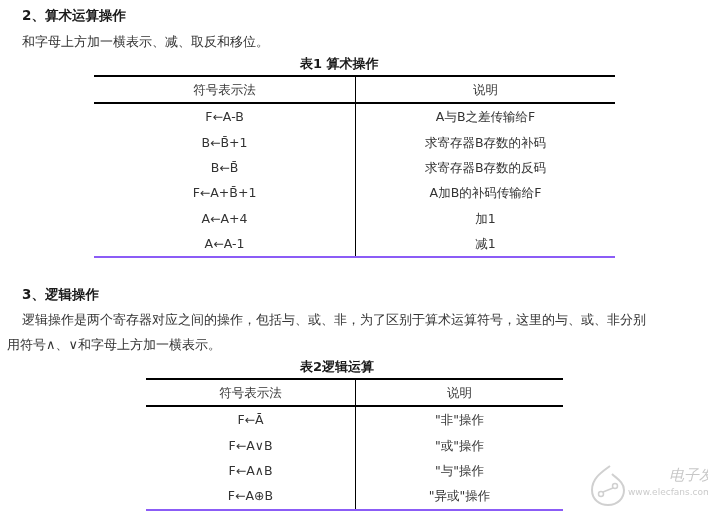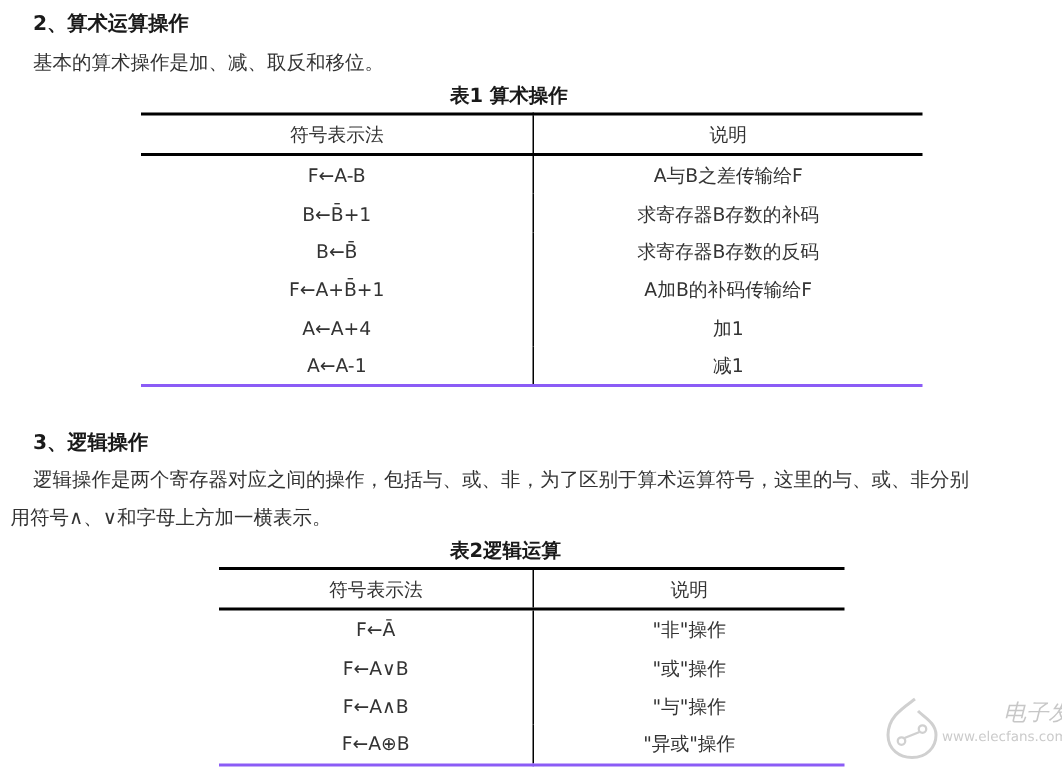--- a/index.html
+++ b/index.html
@@ -21,21 +21,21 @@
   table.t { border-top: 2px solid #000; border-bottom: 2px solid #8b5cf6; }
   table.t .c1 { border-right: 1.5px solid #000; }
   .wm { position: absolute; left: 588px; top: 462px; width: 110px; height: 45px; opacity: 0.55; }
   .wm-text1 { position: absolute; left: 42px; top: 4px; font-size: 15px; color: #9a9a9a; font-style: italic; white-space: nowrap; margin-left: 39px; }
   .wm-text2 { position: absolute; left: 40px; top: 25px; font-size: 9px; color: #a0a0a0; white-space: nowrap; }
 </style>
 </head>
 <body>
 
 <div class="abs h" style="left:22px;top:7px;">2、算术运算操作</div>
-<div class="abs p" style="left:22px;top:33px;">基本的算术操作是加、减、取反和移位。</div>
+<div class="abs p" style="left:22px;top:33px;">和字母上方加一横表示、减、取反和移位。</div>
 
 <div class="abs cap" style="left:300px;top:55px;width:110px;">表1   算术操作</div>
 
 <table class="t" style="left:94px;top:75px;width:521px;">
   <tbody>
       <tr class="head">
     <th class="c1" style="width:261px;">符号表示法</th>
     <th>说明</th>
   </tr>
   <tr>

